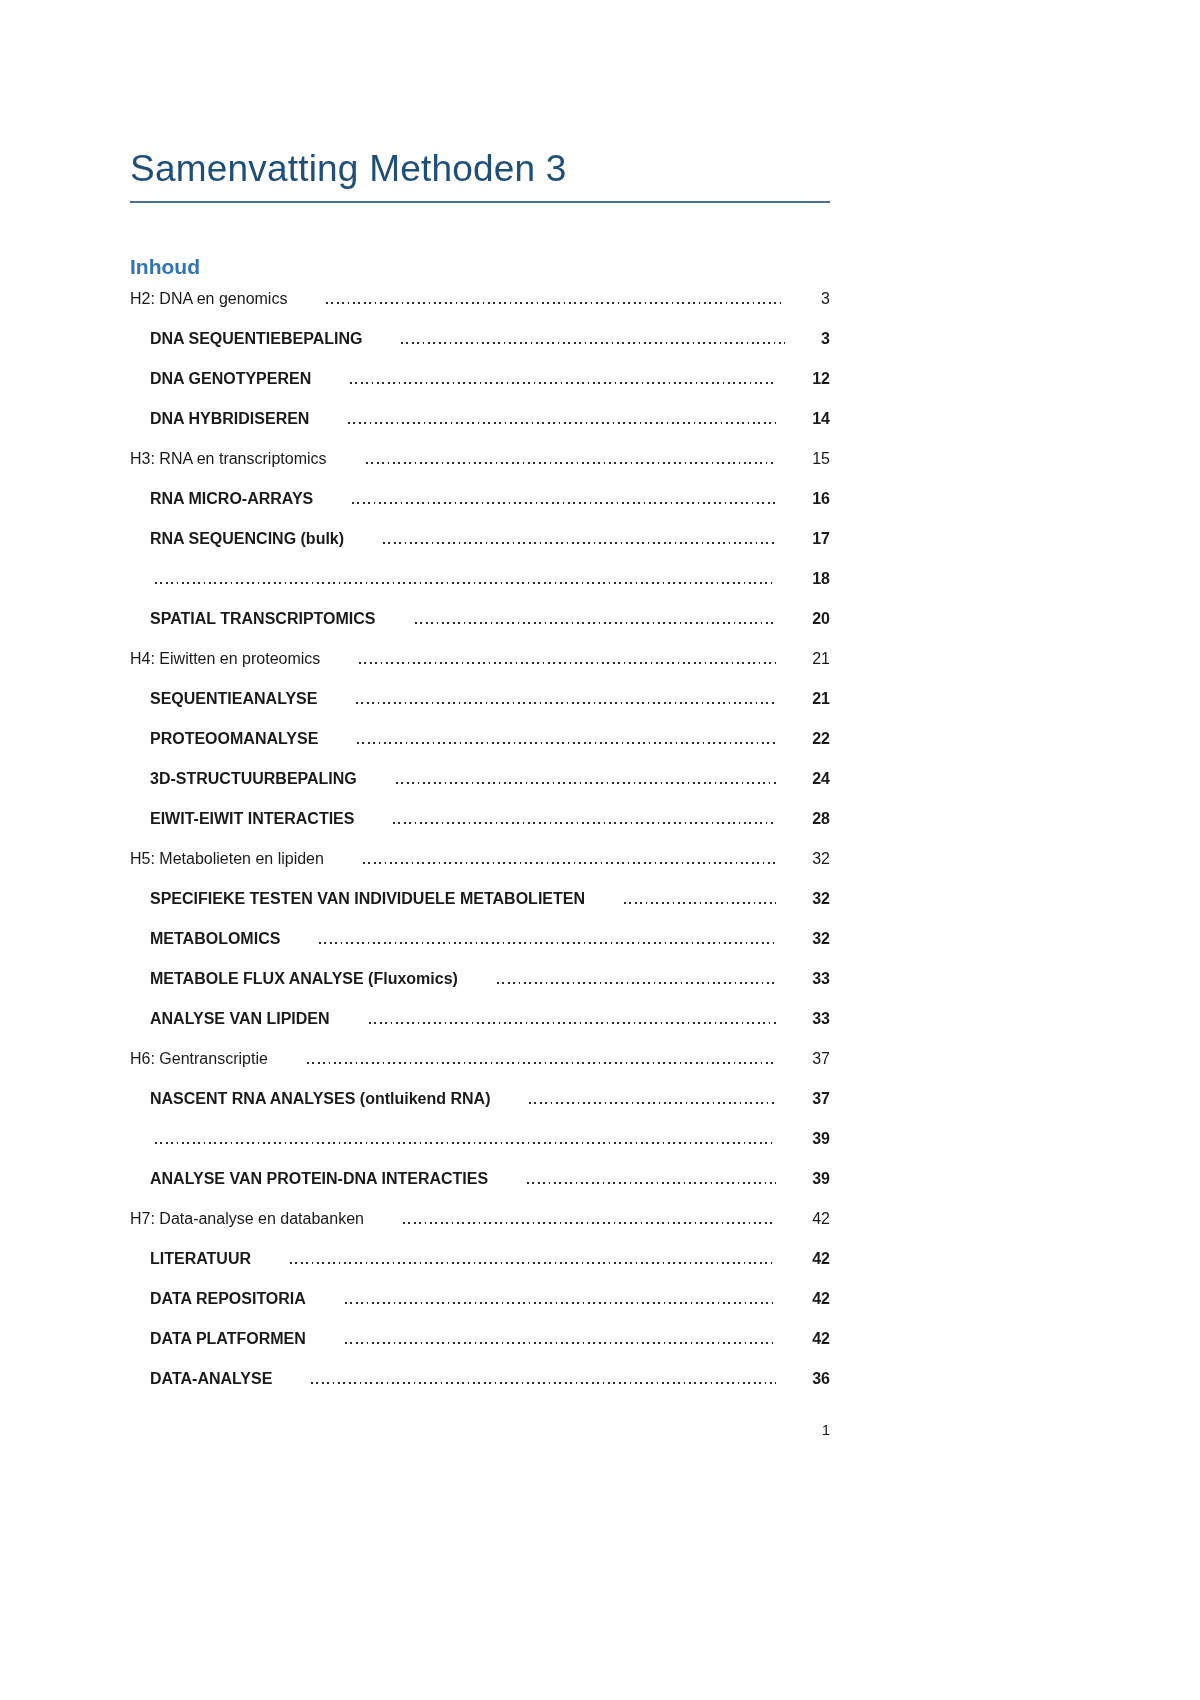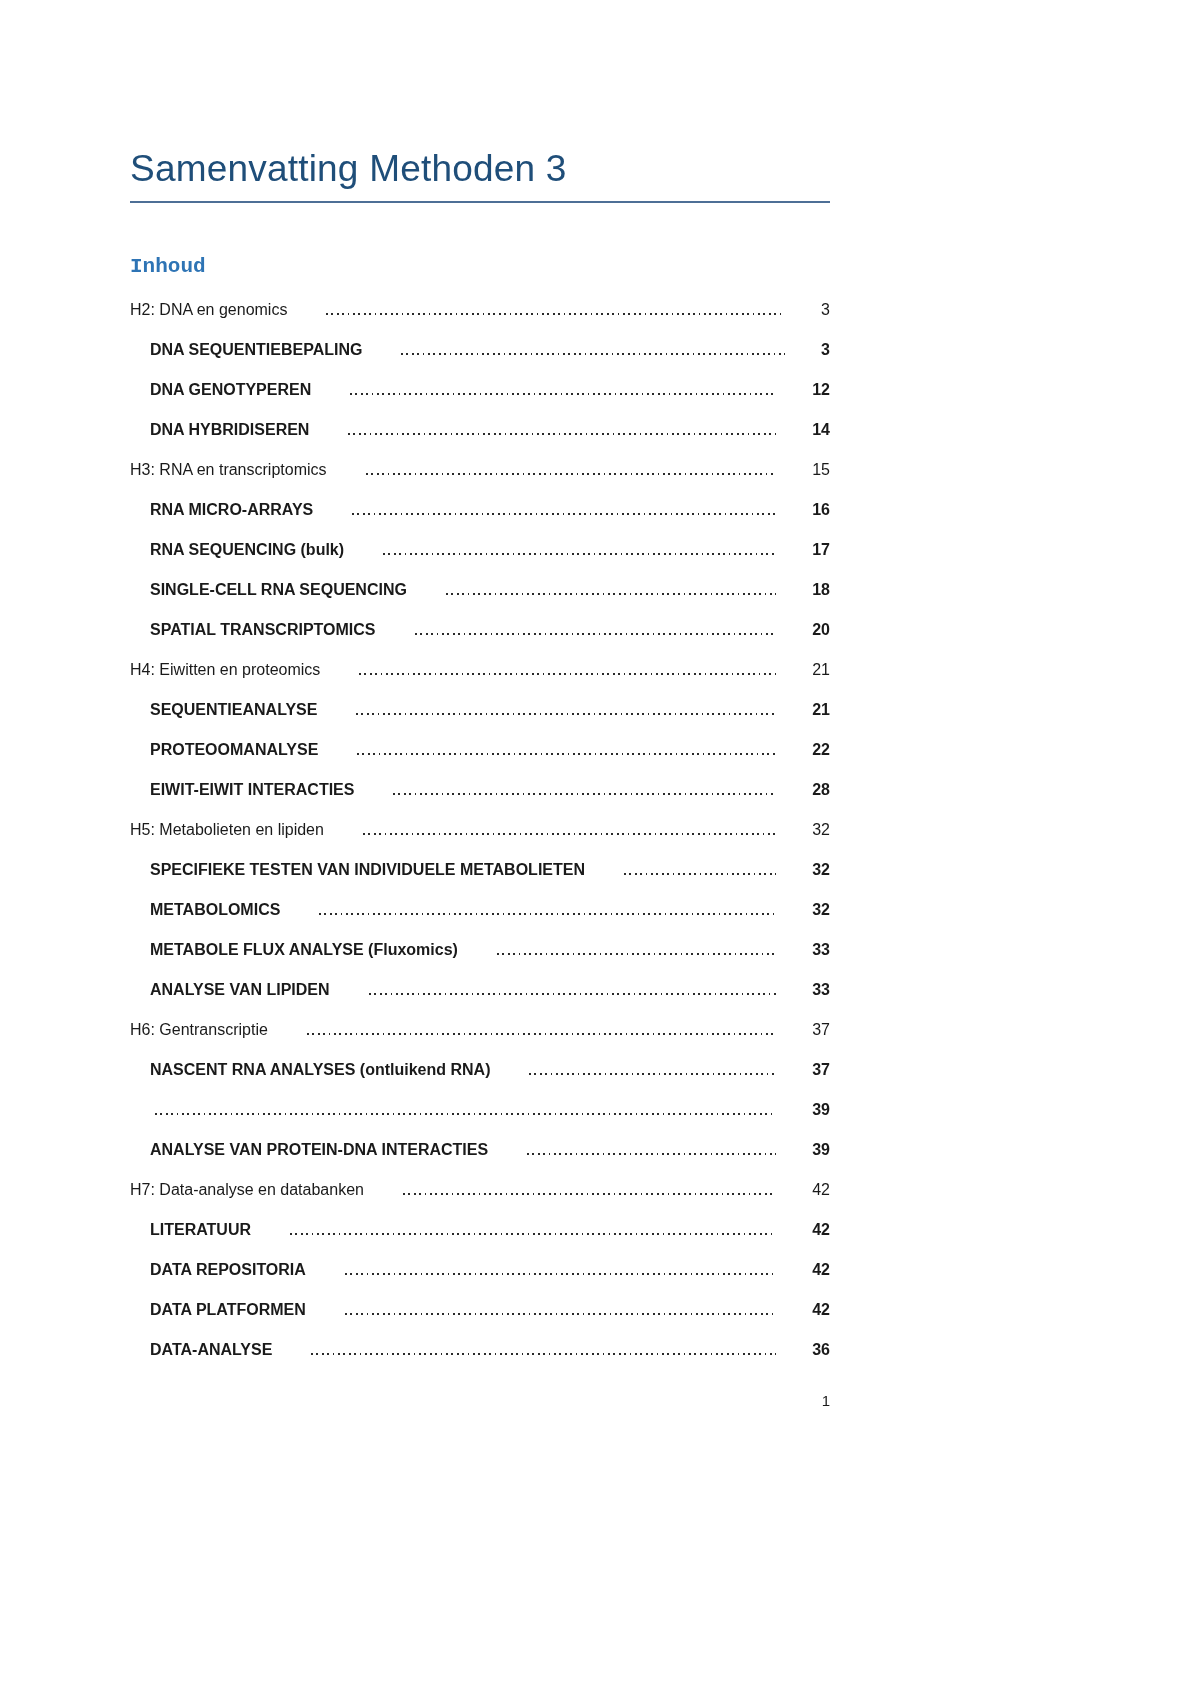--- a/index.html
+++ b/index.html
@@ -30,22 +30,20 @@
     margin-bottom:10px;
   }
   .title-rule{
     border-bottom:2px solid var(--rule-color);
     margin-bottom:52px;
   }
   .contents-heading{
     font-size:21px;
     font-weight:700;
     color:var(--heading-color);
-    margin-bottom:12px;
-    font-family:Liberation Mono, monospace;
   }
   .toc{display:block;}
   .toc-row{
     display:flex;
     align-items:baseline;
     height:40px;
     line-height:40px;
     font-size:16px;
     cursor:pointer;
     gap:34px;
@@ -111,21 +109,20 @@
         <span class="toc-label">RNA MICRO-ARRAYS</span>
         <span class="leader"></span>
         <span class="toc-page">16</span>
       </div>
       <div class="toc-row lvl2">
         <span class="toc-label">RNA SEQUENCING (bulk)</span>
         <span class="leader"></span>
         <span class="toc-page">17</span>
       </div>
       <div class="toc-row lvl2">
-        <span class="toc-label">SINGLE-CELL RNA SEQUENCING</span>
         <span class="leader"></span>
         <span class="toc-page">18</span>
       </div>
       <div class="toc-row lvl2">
         <span class="toc-label">SPATIAL TRANSCRIPTOMICS</span>
         <span class="leader"></span>
         <span class="toc-page">20</span>
       </div>
       <div class="toc-row lvl1">
         <span class="toc-label">H4: Eiwitten en proteomics</span>
@@ -134,20 +131,25 @@
       </div>
       <div class="toc-row lvl2">
         <span class="toc-label">SEQUENTIEANALYSE</span>
         <span class="leader"></span>
         <span class="toc-page">21</span>
       </div>
       <div class="toc-row lvl2">
         <span class="toc-label">PROTEOOMANALYSE</span>
         <span class="leader"></span>
         <span class="toc-page">22</span>
+      </div>
+      <div class="toc-row lvl2">
+        <span class="toc-label">3D-STRUCTUURBEPALING</span>
+        <span class="leader"></span>
+        <span class="toc-page">24</span>
       </div>
       <div class="toc-row lvl2">
         <span class="toc-label">EIWIT-EIWIT INTERACTIES</span>
         <span class="leader"></span>
         <span class="toc-page">28</span>
       </div>
       <div class="toc-row lvl1">
         <span class="toc-label">H5: Metabolieten en lipiden</span>
         <span class="leader"></span>
         <span class="toc-page">32</span>

